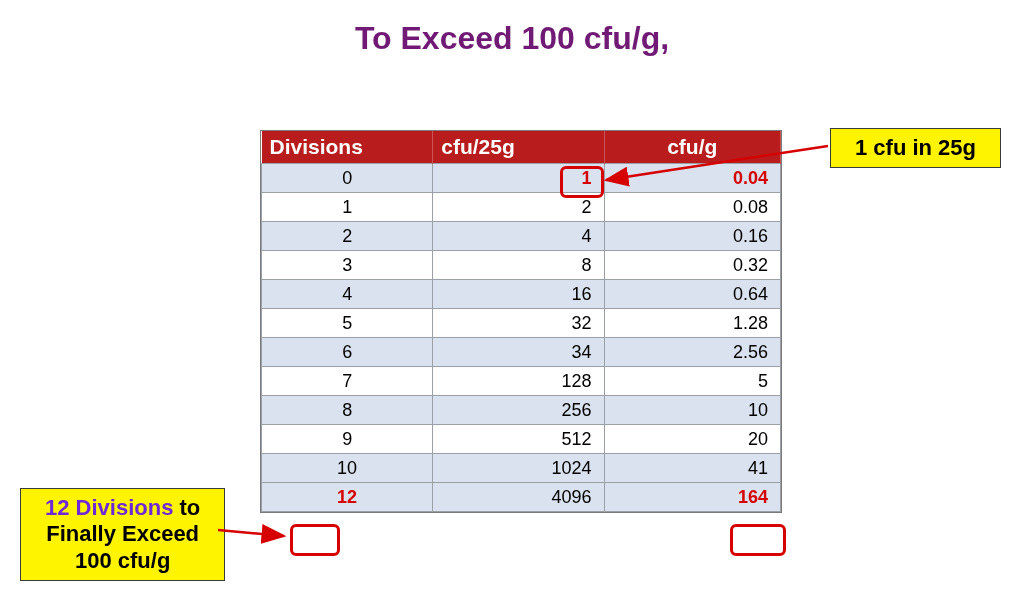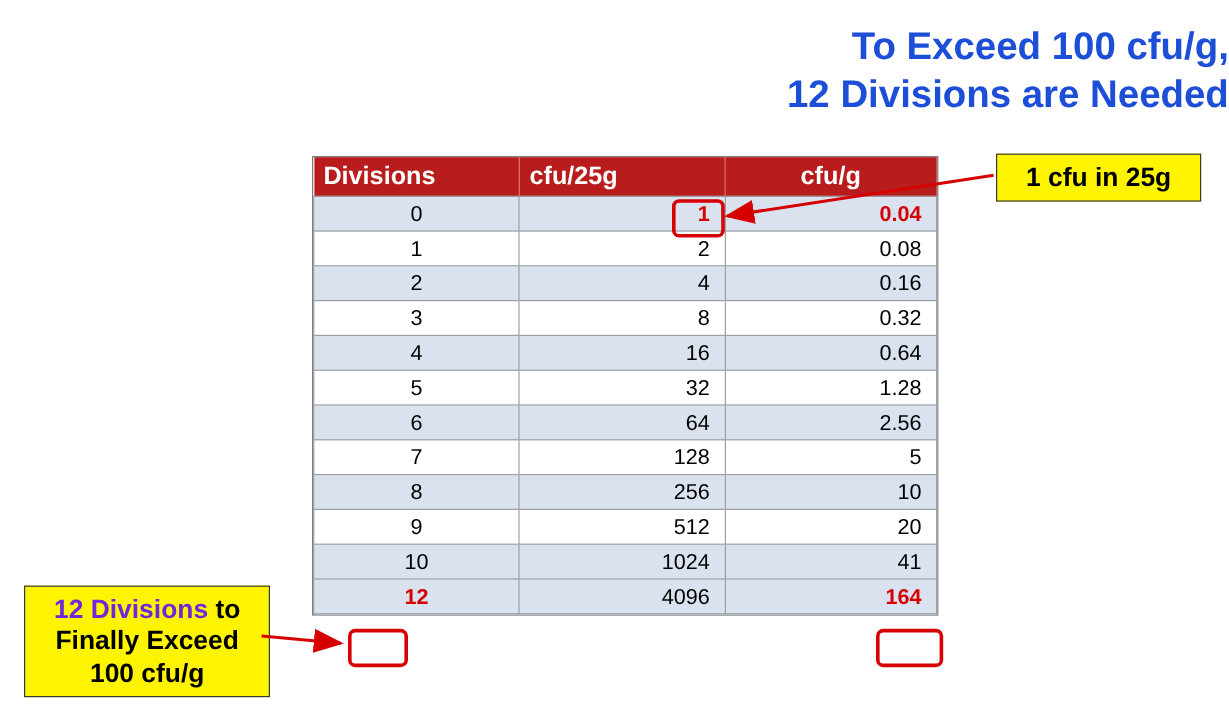--- a/index.html
+++ b/index.html
@@ -10,24 +10,24 @@
     background: #ffffff;
     font-family: "Segoe UI", Arial, sans-serif;
     overflow: hidden;
     position: relative;
   }
   .title {
     position: absolute;
     top: 18px;
     left: 0;
     width: 100%;
-    text-align: right;
+    text-align: center;
     font-weight: 700;
     font-size: 32px;
-    color: #1d4ed8;
+    color: #701a75;
     line-height: 1.25;
     font-family: "Comic Sans MS", "Segoe UI", Arial, sans-serif;
   }
   .table-wrap {
     position: absolute;
     left: 260px;
     top: 130px;
     width: 520px;
     border: 1px solid #7a7a7a;
   }
@@ -93,21 +93,20 @@
     width: 1024px;
     height: 599px;
     pointer-events: none;
   }
 </style>
 </head>
 <body>
 
 <div class="title">
   <span>To Exceed 100 cfu/g,</span><br>
-  <span>12 Divisions are Needed</span>
 </div>
 
 <div class="table-wrap">
   <table>
     <colgroup>
       <col style="width:33%">
       <col style="width:33%">
       <col style="width:34%">
     </colgroup>
     <thead>
@@ -144,21 +143,21 @@
           <td class="cfu25-col">16</td>
           <td class="cfug-col">0.64</td>
         </tr>
         <tr class="odd">
           <td class="div-col">5</td>
           <td class="cfu25-col">32</td>
           <td class="cfug-col">1.28</td>
         </tr>
         <tr class="even">
           <td class="div-col">6</td>
-          <td class="cfu25-col">64</td>
+          <td class="cfu25-col">34</td>
           <td class="cfug-col">2.56</td>
         </tr>
         <tr class="odd">
           <td class="div-col">7</td>
           <td class="cfu25-col">128</td>
           <td class="cfug-col">5</td>
         </tr>
         <tr class="even">
           <td class="div-col">8</td>
           <td class="cfu25-col">256</td>

